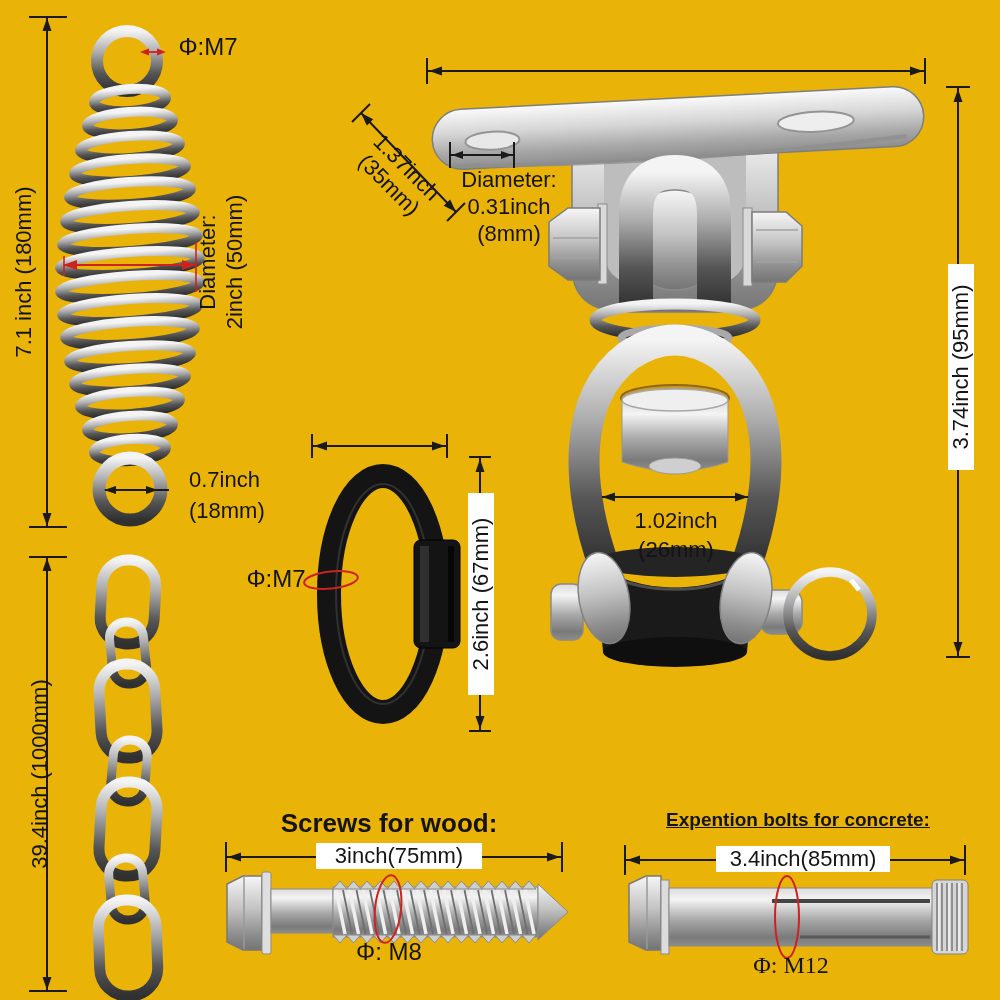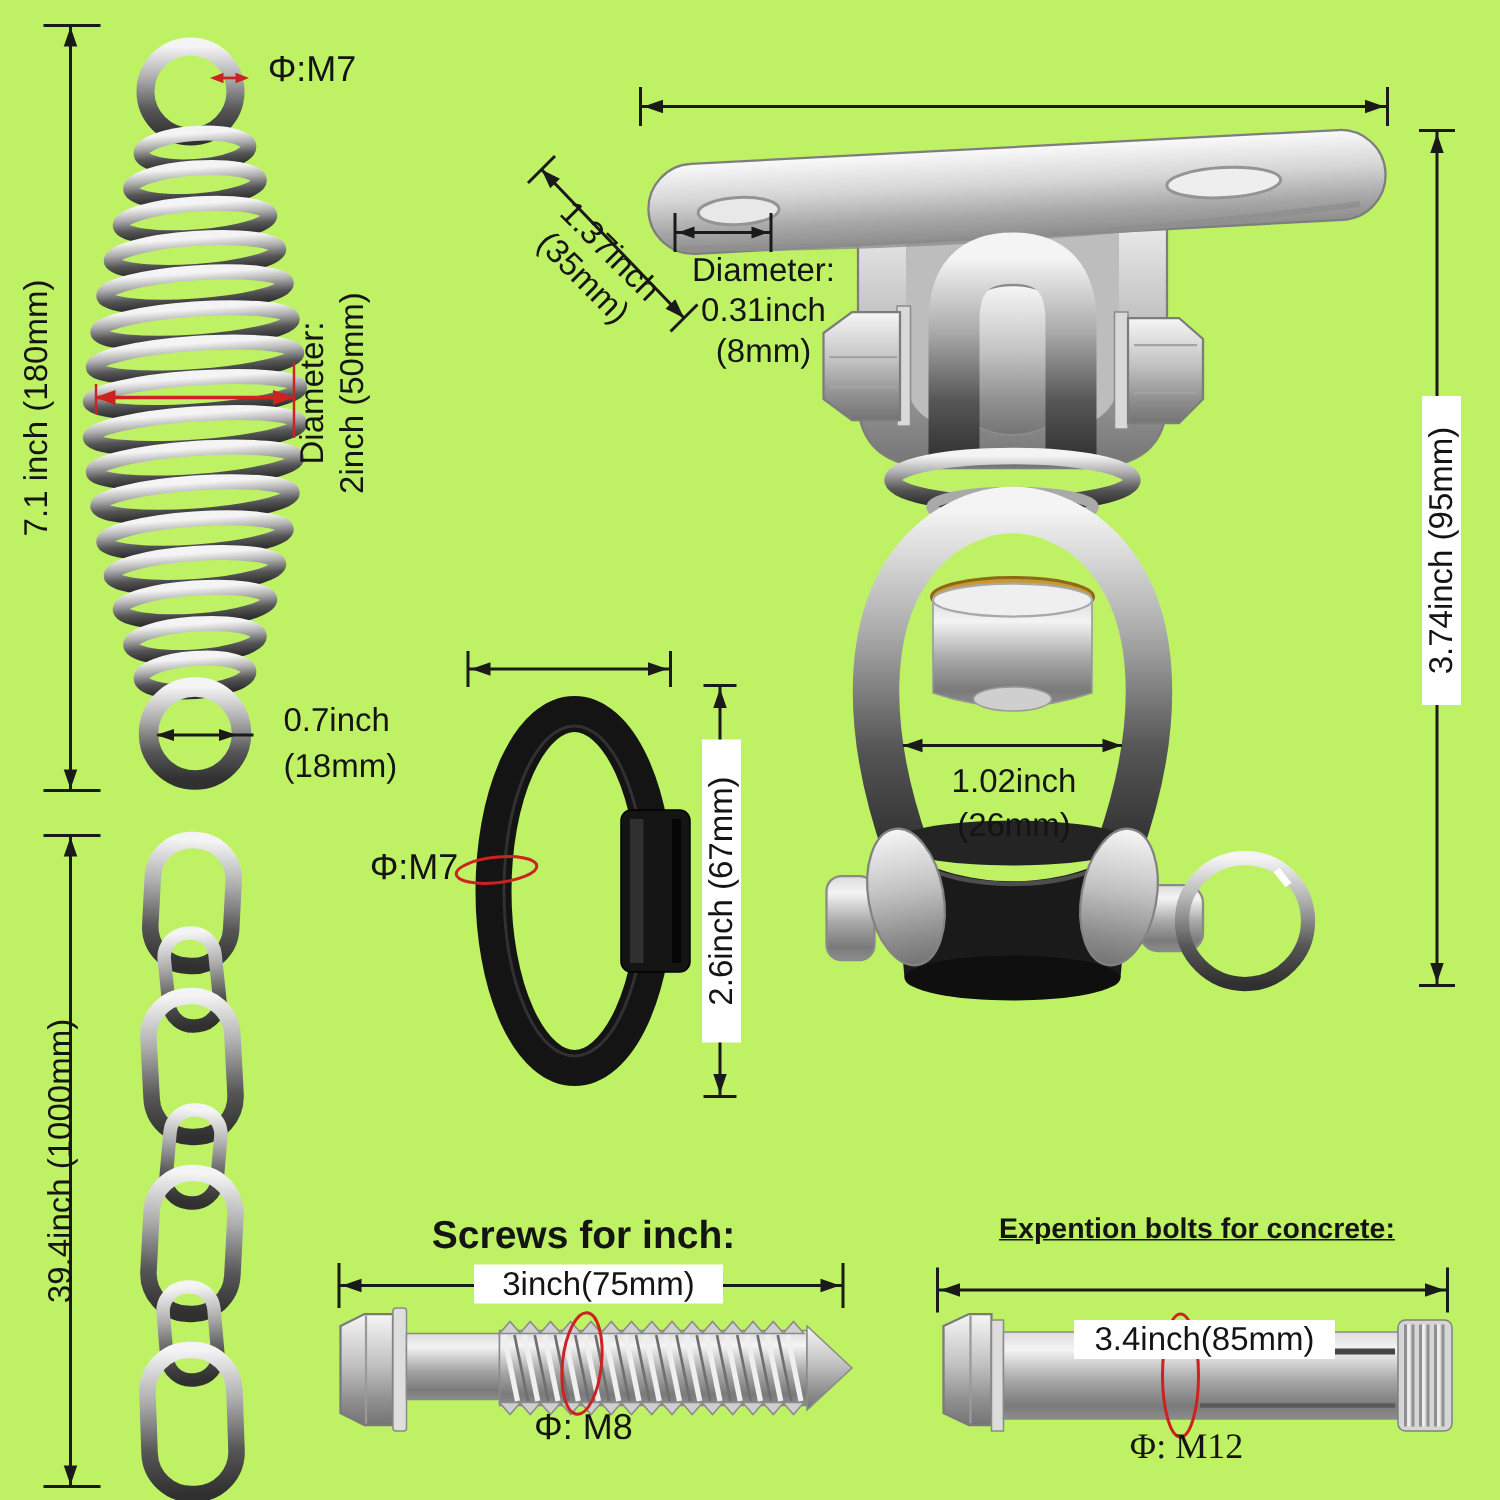--- a/index.html
+++ b/index.html
@@ -1,16 +1,16 @@
 <!DOCTYPE html>
 <html><head>
 <meta charset="utf-8">
 <style>
   html,body{margin:0;padding:0;background:#fff;}
-  .canvas{position:relative;width:1000px;height:1000px;background:#bef264;overflow:hidden;
+  .canvas{position:relative;width:1000px;height:1000px;background:#eab308;overflow:hidden;
           font-family:"Liberation Sans","DejaVu Sans",sans-serif;color:#141414;}
   .canvas svg{position:absolute;left:0;top:0;}
   .lbl{position:absolute;color:#141414;white-space:nowrap;display:block;}
   .dim{font-size:22px;}
   .phi{font-size:24px;}
   .heading{font-size:26px;font-weight:bold;}
   .ctr{text-align:center;}
   .rot90{transform:rotate(-90deg);}
   .rot45{transform:rotate(45deg);white-space:normal;}
   .whitebg{background:#ffffff;padding:0 3px;}
@@ -288,25 +288,25 @@
   <span style="display:block">(8mm)</span>
 </div>
 
 <div class="lbl dim ctr rot90 whitebg" style="left:858px;top:354px;width:200px;height:26px;line-height:26px;">3.74inch (95mm)</div>
 
 <div class="lbl dim ctr l2" style="left:596px;top:506px;width:160px;">
   <span style="display:block">1.02inch</span>
   <span style="display:block">(26mm)</span>
 </div>
 
-<div class="lbl heading ctr" style="left:214px;top:808px;width:350px;">Screws for inch:</div>
+<div class="lbl heading ctr" style="left:214px;top:808px;width:350px;">Screws for wood:</div>
 
 <div class="lbl dim ctr whitebg" style="left:316px;top:843px;width:160px;">3inch(75mm)</div>
 
 <div class="lbl phi ctr" style="left:339px;top:938px;width:100px;">Φ: M8</div>
 
 <div class="lbl heading ctr" style="left:598px;top:809px;width:400px;font-size:19px;text-decoration:underline;">Expention bolts for concrete:</div>
 
-<div class="lbl dim ctr whitebg" style="left:716px;top:880px;width:168px;">3.4inch(85mm)</div>
+<div class="lbl dim ctr whitebg" style="left:716px;top:846px;width:168px;">3.4inch(85mm)</div>
 
 <div class="lbl phi ctr" style="left:736px;top:952px;width:110px;font-family:Liberation Serif, serif;">Φ: M12</div>
 
 </div>
 
 </body></html>

